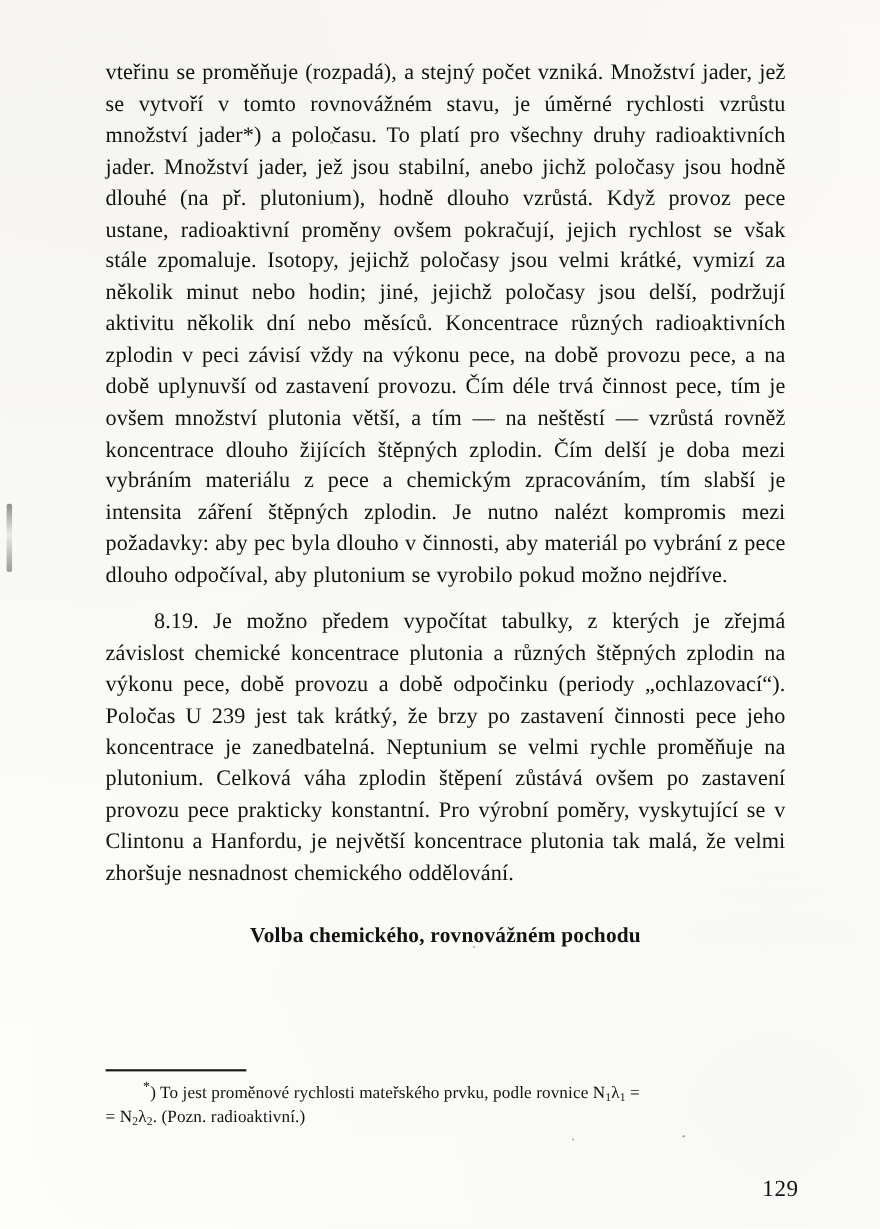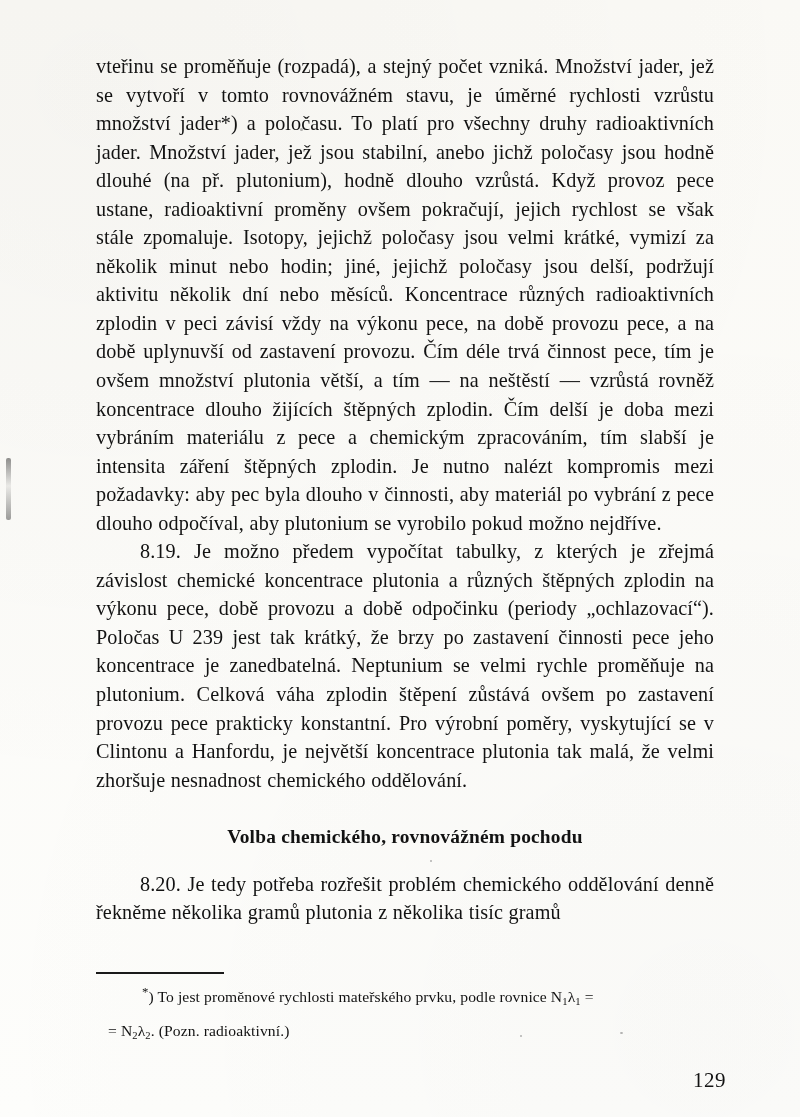--- a/index.html
+++ b/index.html
@@ -41,21 +41,21 @@
     margin: 0;
     font-size: 20.2px;
     line-height: 28.55px;
     text-align: justify;
     text-justify: inter-word;
     letter-spacing: 0.1px;
     word-spacing: 0.5px;
     -webkit-font-smoothing: none;
   }
   p.body + p.body {
-    margin-top: 0;
+    margin-top: 14px;
   }
   p.indent {
     text-indent: 44px;
   }
   h2.section-heading {
     margin: 29px 0 0 0;
     font-size: 19.4px;
     line-height: 28.55px;
     font-weight: bold;
     text-align: center;
@@ -70,21 +70,21 @@
     top: 972px;
     width: 618px;
   }
   .footnote-rule {
     width: 128px;
     height: 0;
     border-top: 2px solid #1a1a1a;
     margin: 0 0 9px 0;
   }
   p.footnote {
-    margin: 12px;
+    margin: 0;
     font-size: 15.6px;
     line-height: 22.4px;
     text-align: justify;
     letter-spacing: 0.1px;
   }
   p.footnote.first {
     text-indent: 34px;
   }
   sup.fnmark {
     font-size: 0.82em;
@@ -137,21 +137,20 @@
   <div class="textblock">
 
     <p class="body">vteřinu se proměňuje (rozpadá), a stejný počet vzniká. Množství jader, jež se vytvoří v tomto rovnovážném stavu, je úměrné rychlosti vzrůstu množství jader*) a poločasu. To platí pro všechny druhy radioaktivních jader. Množství jader, jež jsou stabilní, anebo jichž poločasy jsou hodně dlouhé (na př. plutonium), hodně dlouho vzrůstá. Když provoz pece ustane, radioaktivní proměny ovšem pokračují, jejich rychlost se však stále zpomaluje. Isotopy, jejichž poločasy jsou velmi krátké, vymizí za několik minut nebo hodin; jiné, jejichž poločasy jsou delší, podržují aktivitu několik dní nebo měsíců. Koncentrace různých radioaktivních zplodin v peci závisí vždy na výkonu pece, na době provozu pece, a na době uplynuvší od zastavení provozu. Čím déle trvá činnost pece, tím je ovšem množství plutonia větší, a tím — na neštěstí — vzrůstá rovněž koncentrace dlouho žijících štěpných zplodin. Čím delší je doba mezi vybráním materiálu z pece a chemickým zpracováním, tím slabší je intensita záření štěpných zplodin. Je nutno nalézt kompromis mezi požadavky: aby pec byla dlouho v činnosti, aby materiál po vybrání z pece dlouho odpočíval, aby plutonium se vyrobilo pokud možno nejdříve.</p>
 
     <p class="body indent">8.19. Je možno předem vypočítat tabulky, z kterých je zřejmá závislost chemické koncentrace plutonia a různých štěpných zplodin na výkonu pece, době provozu a době odpočinku (periody „ochlazovací“). Poločas U 239 jest tak krátký, že brzy po zastavení činnosti pece jeho koncentrace je zanedbatelná. Neptunium se velmi rychle proměňuje na plutonium. Celková váha zplodin štěpení zůstává ovšem po zastavení provozu pece prakticky konstantní. Pro výrobní poměry, vyskytující se v Clintonu a Hanfordu, je největší koncentrace plutonia tak malá, že velmi zhoršuje nesnadnost chemického oddělování.</p>
 
     <h2 class="section-heading">Volba chemického, rovnovážném pochodu</h2>
 
     <div class="heading-gap"></div>
 
-    <p class="body indent">8.20. Je tedy potřeba rozřešit problém chemického oddělování denně řekněme několika gramů plutonia z několika tisíc gramů</p>
 
   </div>
 
   <div class="footnote-wrap">
     <div class="footnote-rule"></div>
     <p class="footnote first"><sup class="fnmark">*</sup><span>) To jest proměnové rychlosti mateřského prvku, podle rovnice N</span><sub>1</sub><span>λ</span><sub>1</sub> <span>=</span></p>
     <p class="footnote"><span>=</span> <span>N</span><sub>2</sub><span>λ</span><sub>2</sub><span>. (Pozn. radioaktivní.)</span></p>
   </div>
 
   <div class="pageno">129</div>

